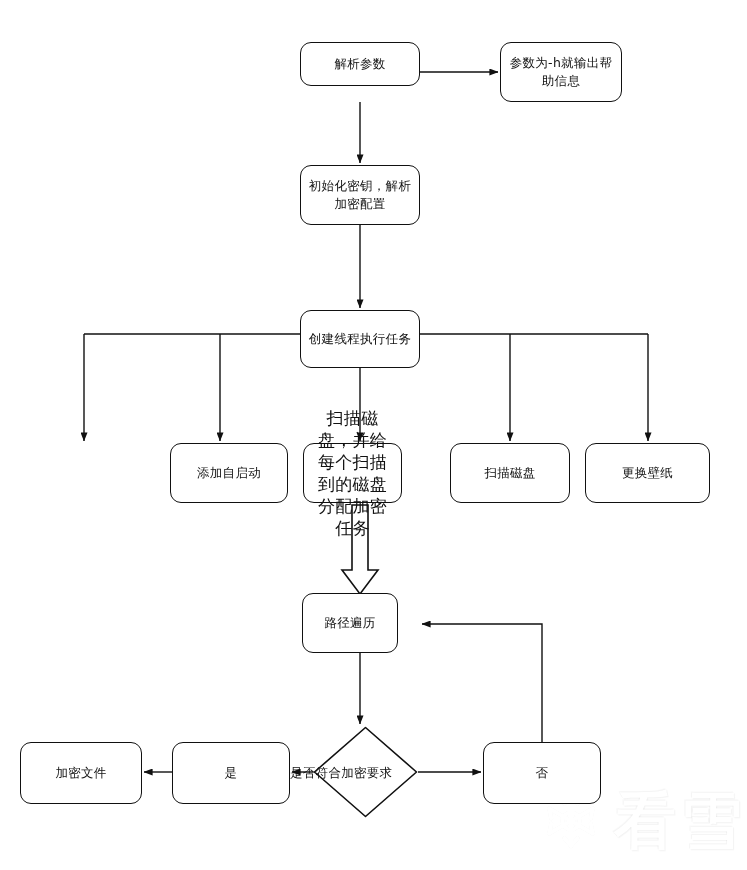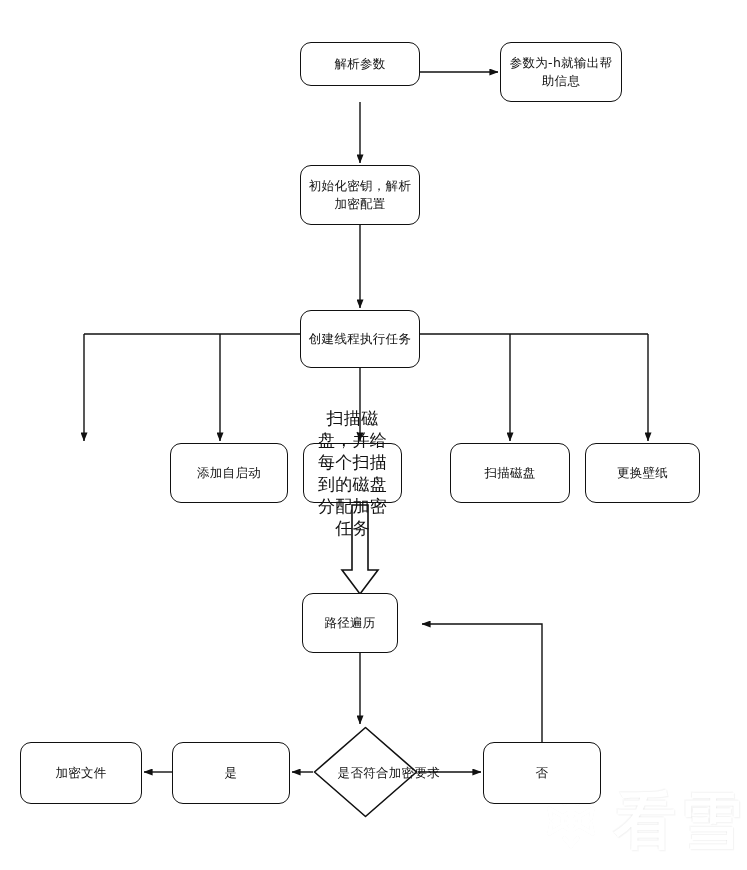--- a/index.html
+++ b/index.html
@@ -168,34 +168,34 @@
   </div>
 
   <div class="node-box" style="left:303px; top:443px; width:99px; height:60px; font-size:17px; line-height:1.3;">
     <span class="node-label">扫描磁盘，并给每个扫描到的磁盘分配加密任务</span>
   </div>
 
   <div class="node-box" style="left:450px; top:443px; width:120px; height:60px;">
     <span class="node-label">扫描磁盘</span>
   </div>
 
-  <div class="node-box" style="left:585px; top:443px; width:115px; height:60px;">
+  <div class="node-box" style="left:585px; top:443px; width:125px; height:60px;">
     <span class="node-label">更换壁纸</span>
   </div>
 
   <div class="node-box" style="left:302px; top:593px; width:96px; height:60px;">
     <span class="node-label">路径遍历</span>
   </div>
 
   <div class="diamond-wrap" style="left:313px; top:726px; width:105px; height:92px;">
     <svg width="105" height="92" viewBox="0 0 105 92">
       <polygon points="52.5,1.5 103.5,46 52.5,90.5 1.5,46" fill="#ffffff" stroke="#111111" stroke-width="1.6" stroke-linejoin="round"></polygon>
     </svg>
   </div>
-  <div class="diamond-label" style="left:290px; top:765px; width:150px; text-align:right;">
+  <div class="diamond-label" style="left:290px; top:765px; width:150px; text-align:left;">
     <span>是否符合加密要求</span>
   </div>
 
   <div class="node-box" style="left:172px; top:742px; width:118px; height:62px;">
     <span class="node-label">是</span>
   </div>
 
   <div class="node-box" style="left:483px; top:742px; width:118px; height:62px;">
     <span class="node-label">否</span>
   </div>

